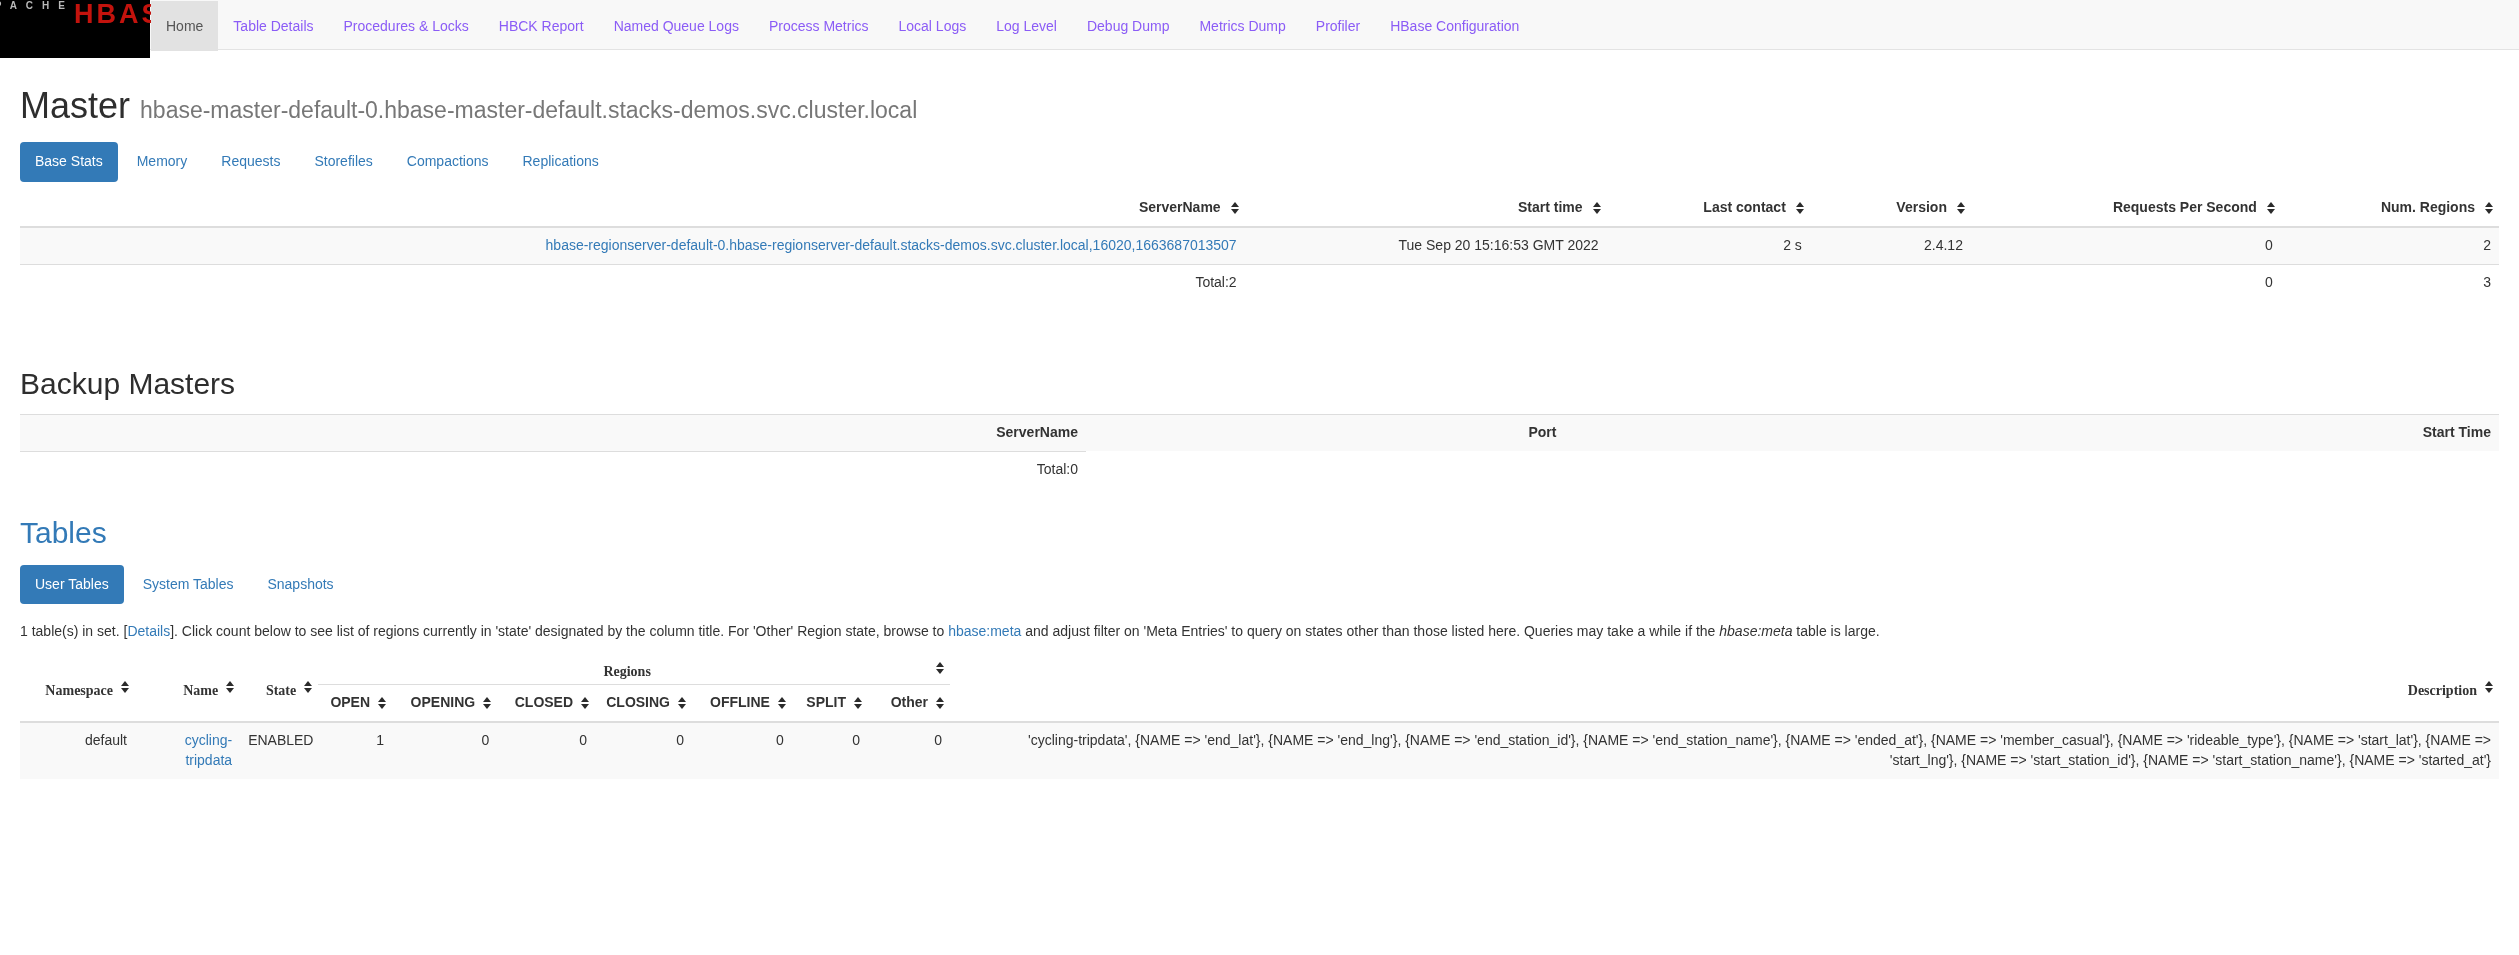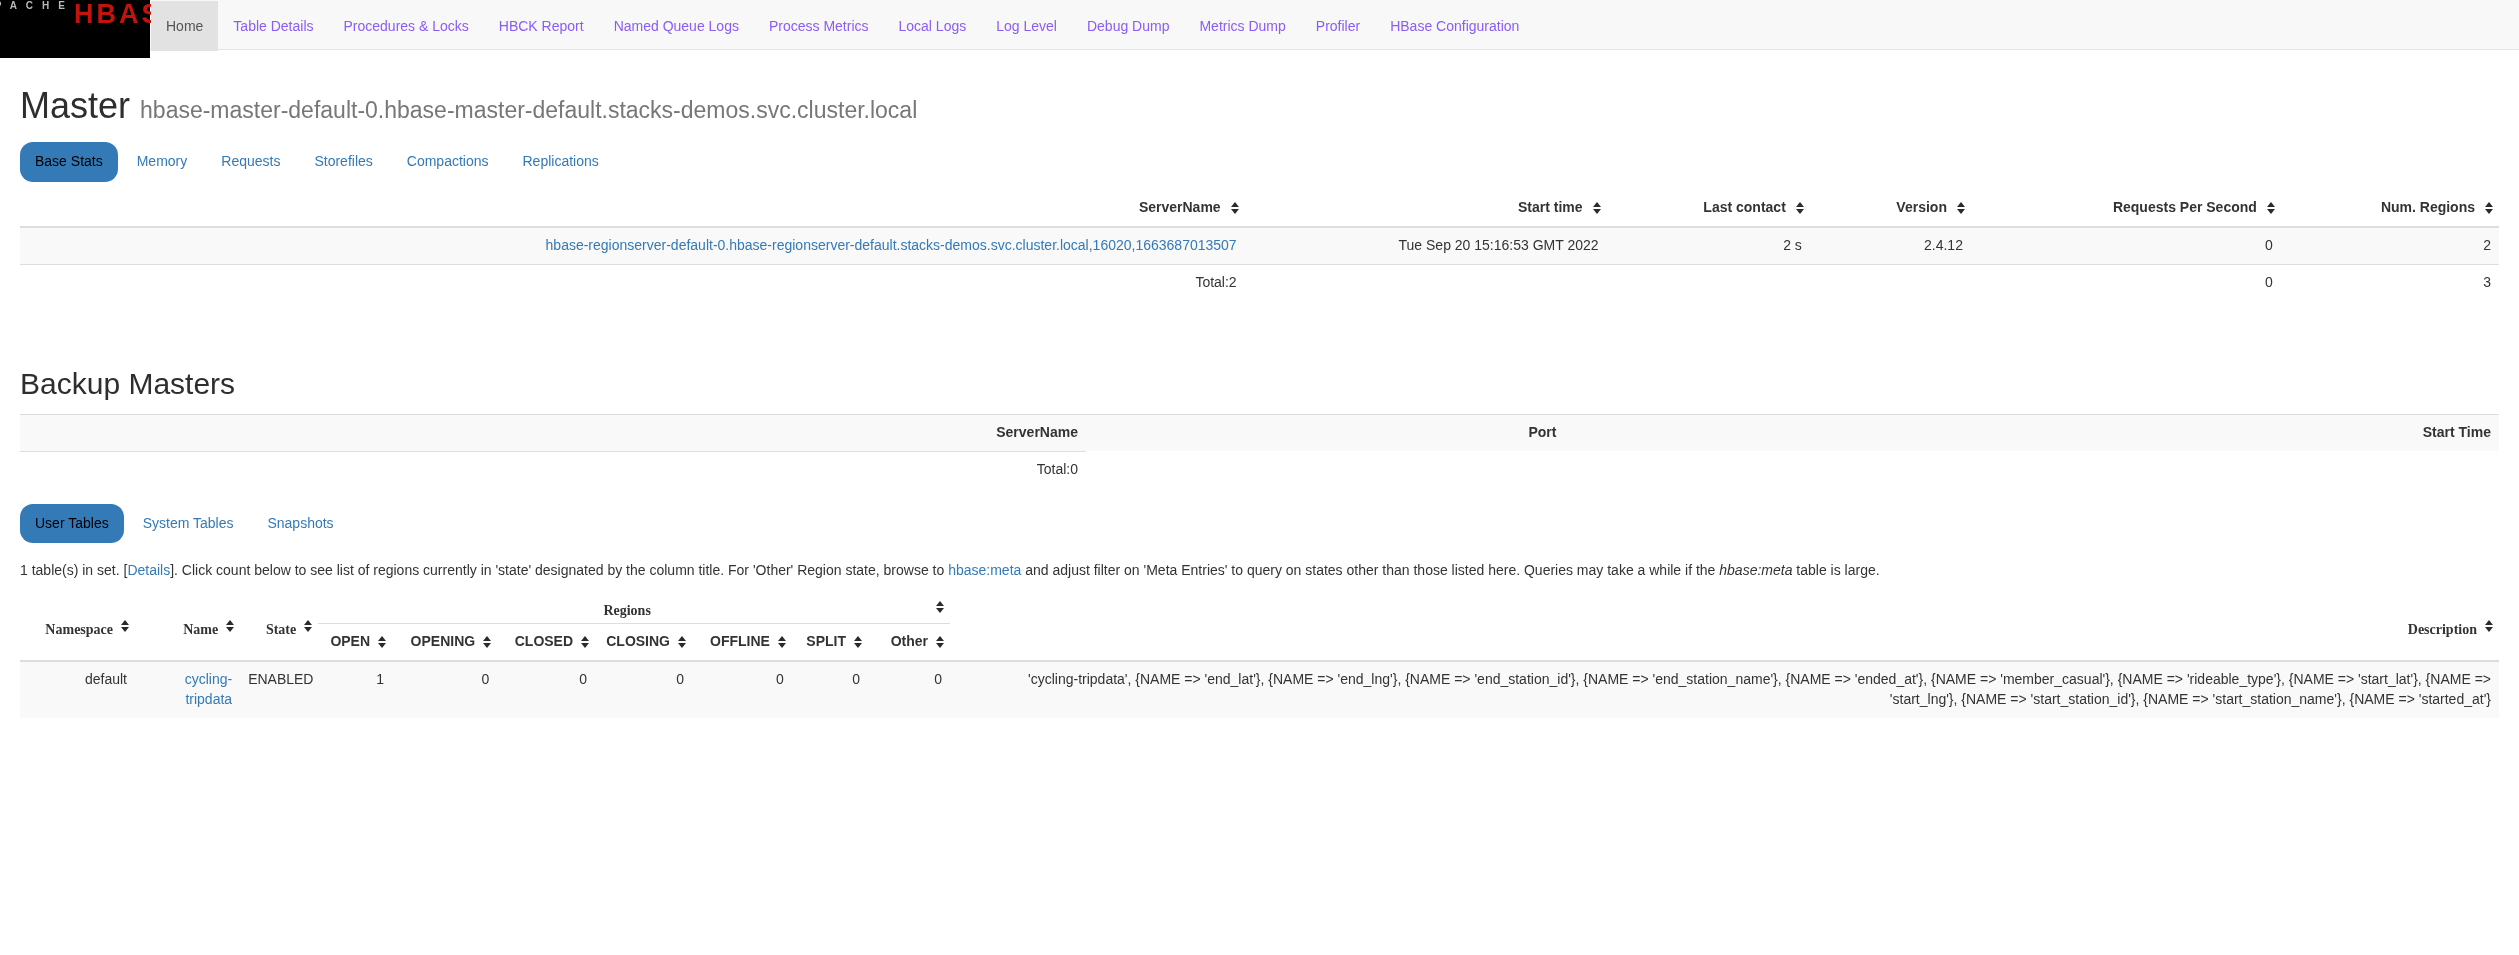--- a/index.html
+++ b/index.html
@@ -48,21 +48,21 @@
   .h2-rs { margin-top: 75px; }
   .h2-bm { margin-top: 66px; }
   .h2-tb { margin-top: 28px; }
 
   
   .pills { list-style: none; display: flex; gap: 4px; padding: 0; margin: 16px 0 0 0; }
   .pills a {
     display: block; padding: 10px 15px; border-radius: 4px;
     color: #337ab7; text-decoration: none; cursor: pointer; white-space: nowrap;
   }
-  .pills li.active a { background: #337ab7; color: #000000; border-radius: 13px; }
+  .pills li.active a { background: #337ab7; color: #ffffff; }
 
   
   table { width: 100%; border-collapse: collapse; table-layout: fixed; }
   th, td { text-align: right; padding: 8px; vertical-align: top; }
   th { font-weight: bold; position: relative; }
   .tbl { margin-top: 8px; }
   .tbl thead th { border-bottom: 2px solid #ddd; padding-right: 24px; }
   .tbl tbody td { border-top: 1px solid #ddd; }
   .striped tbody tr:nth-child(odd) { background: #f9f9f9; }
   a.lnk { color: #337ab7; text-decoration: none; cursor: pointer; }
@@ -242,20 +242,21 @@
         <th>ServerName</th>
         <th>Port</th>
         <th>Start Time</th>
       </tr>
       <tr>
         <td>Total:0</td>
       </tr>
     </tbody>
   </table>
 
+  <h2 class="accent h2-tb">Tables</h2>
 
   <ul class="pills">
     <li class="active">
         <a>User Tables</a>
       </li>
     <li>
         <a>System Tables</a>
       </li>
     <li>
         <a>Snapshots</a>

